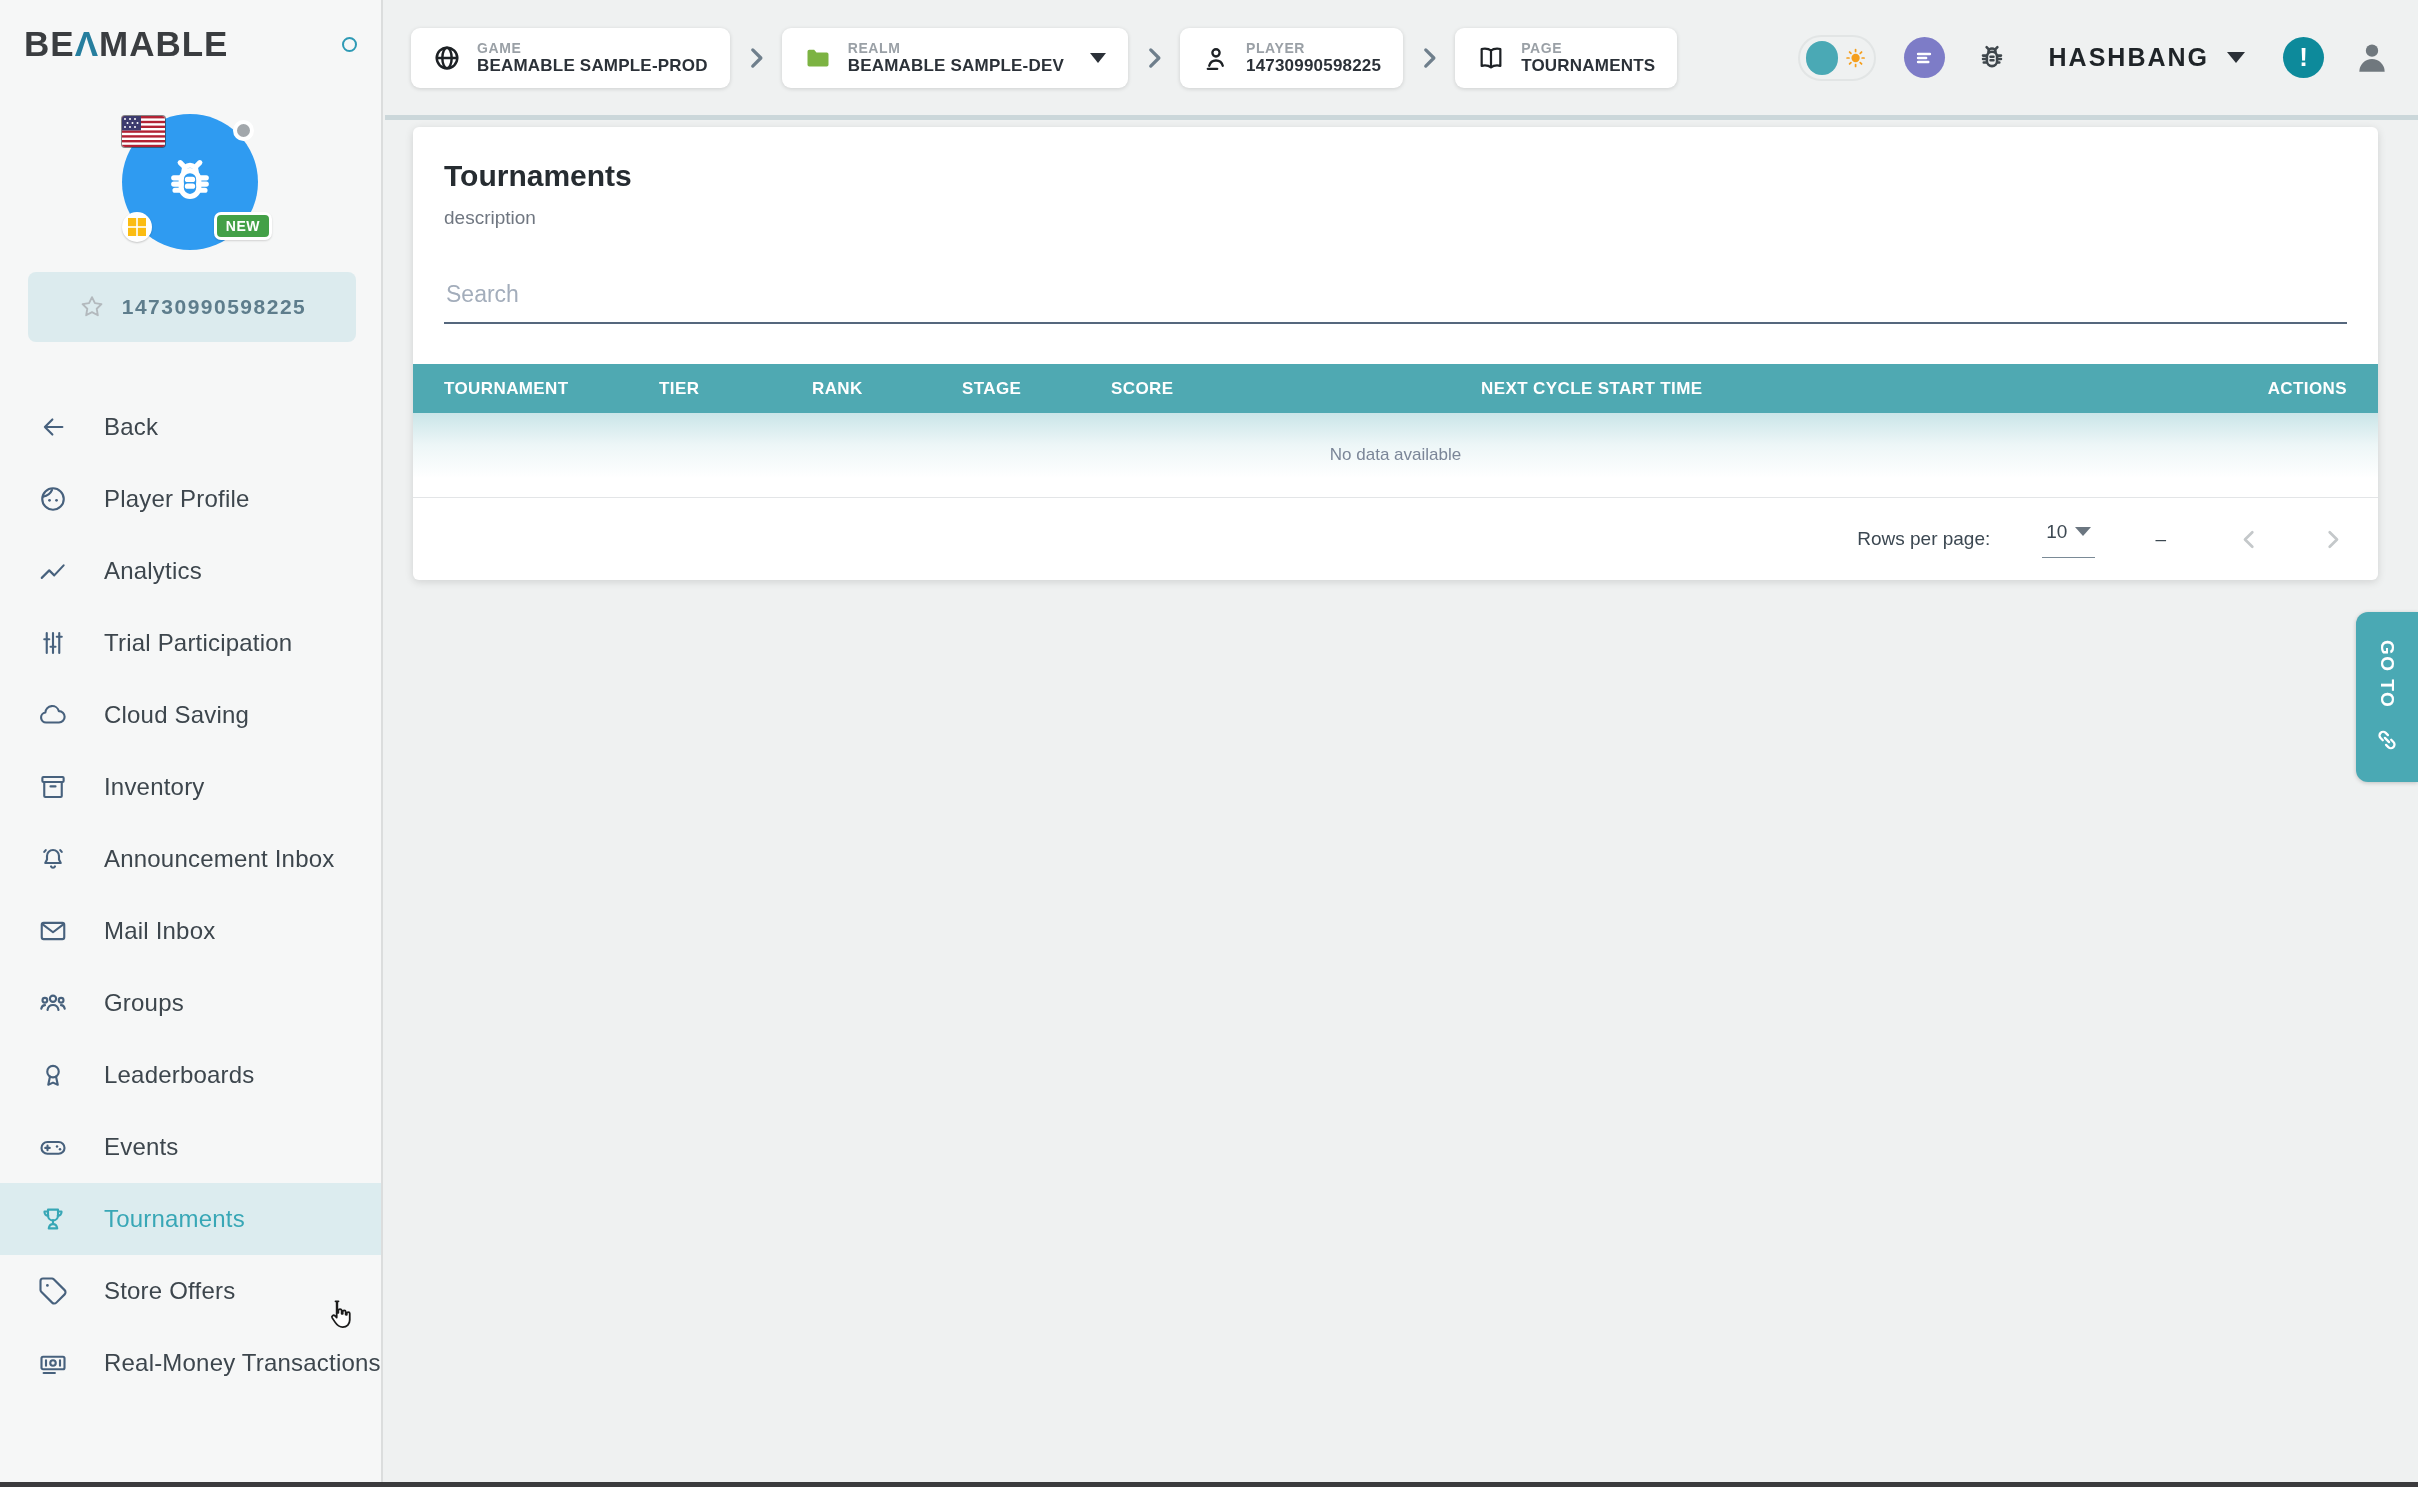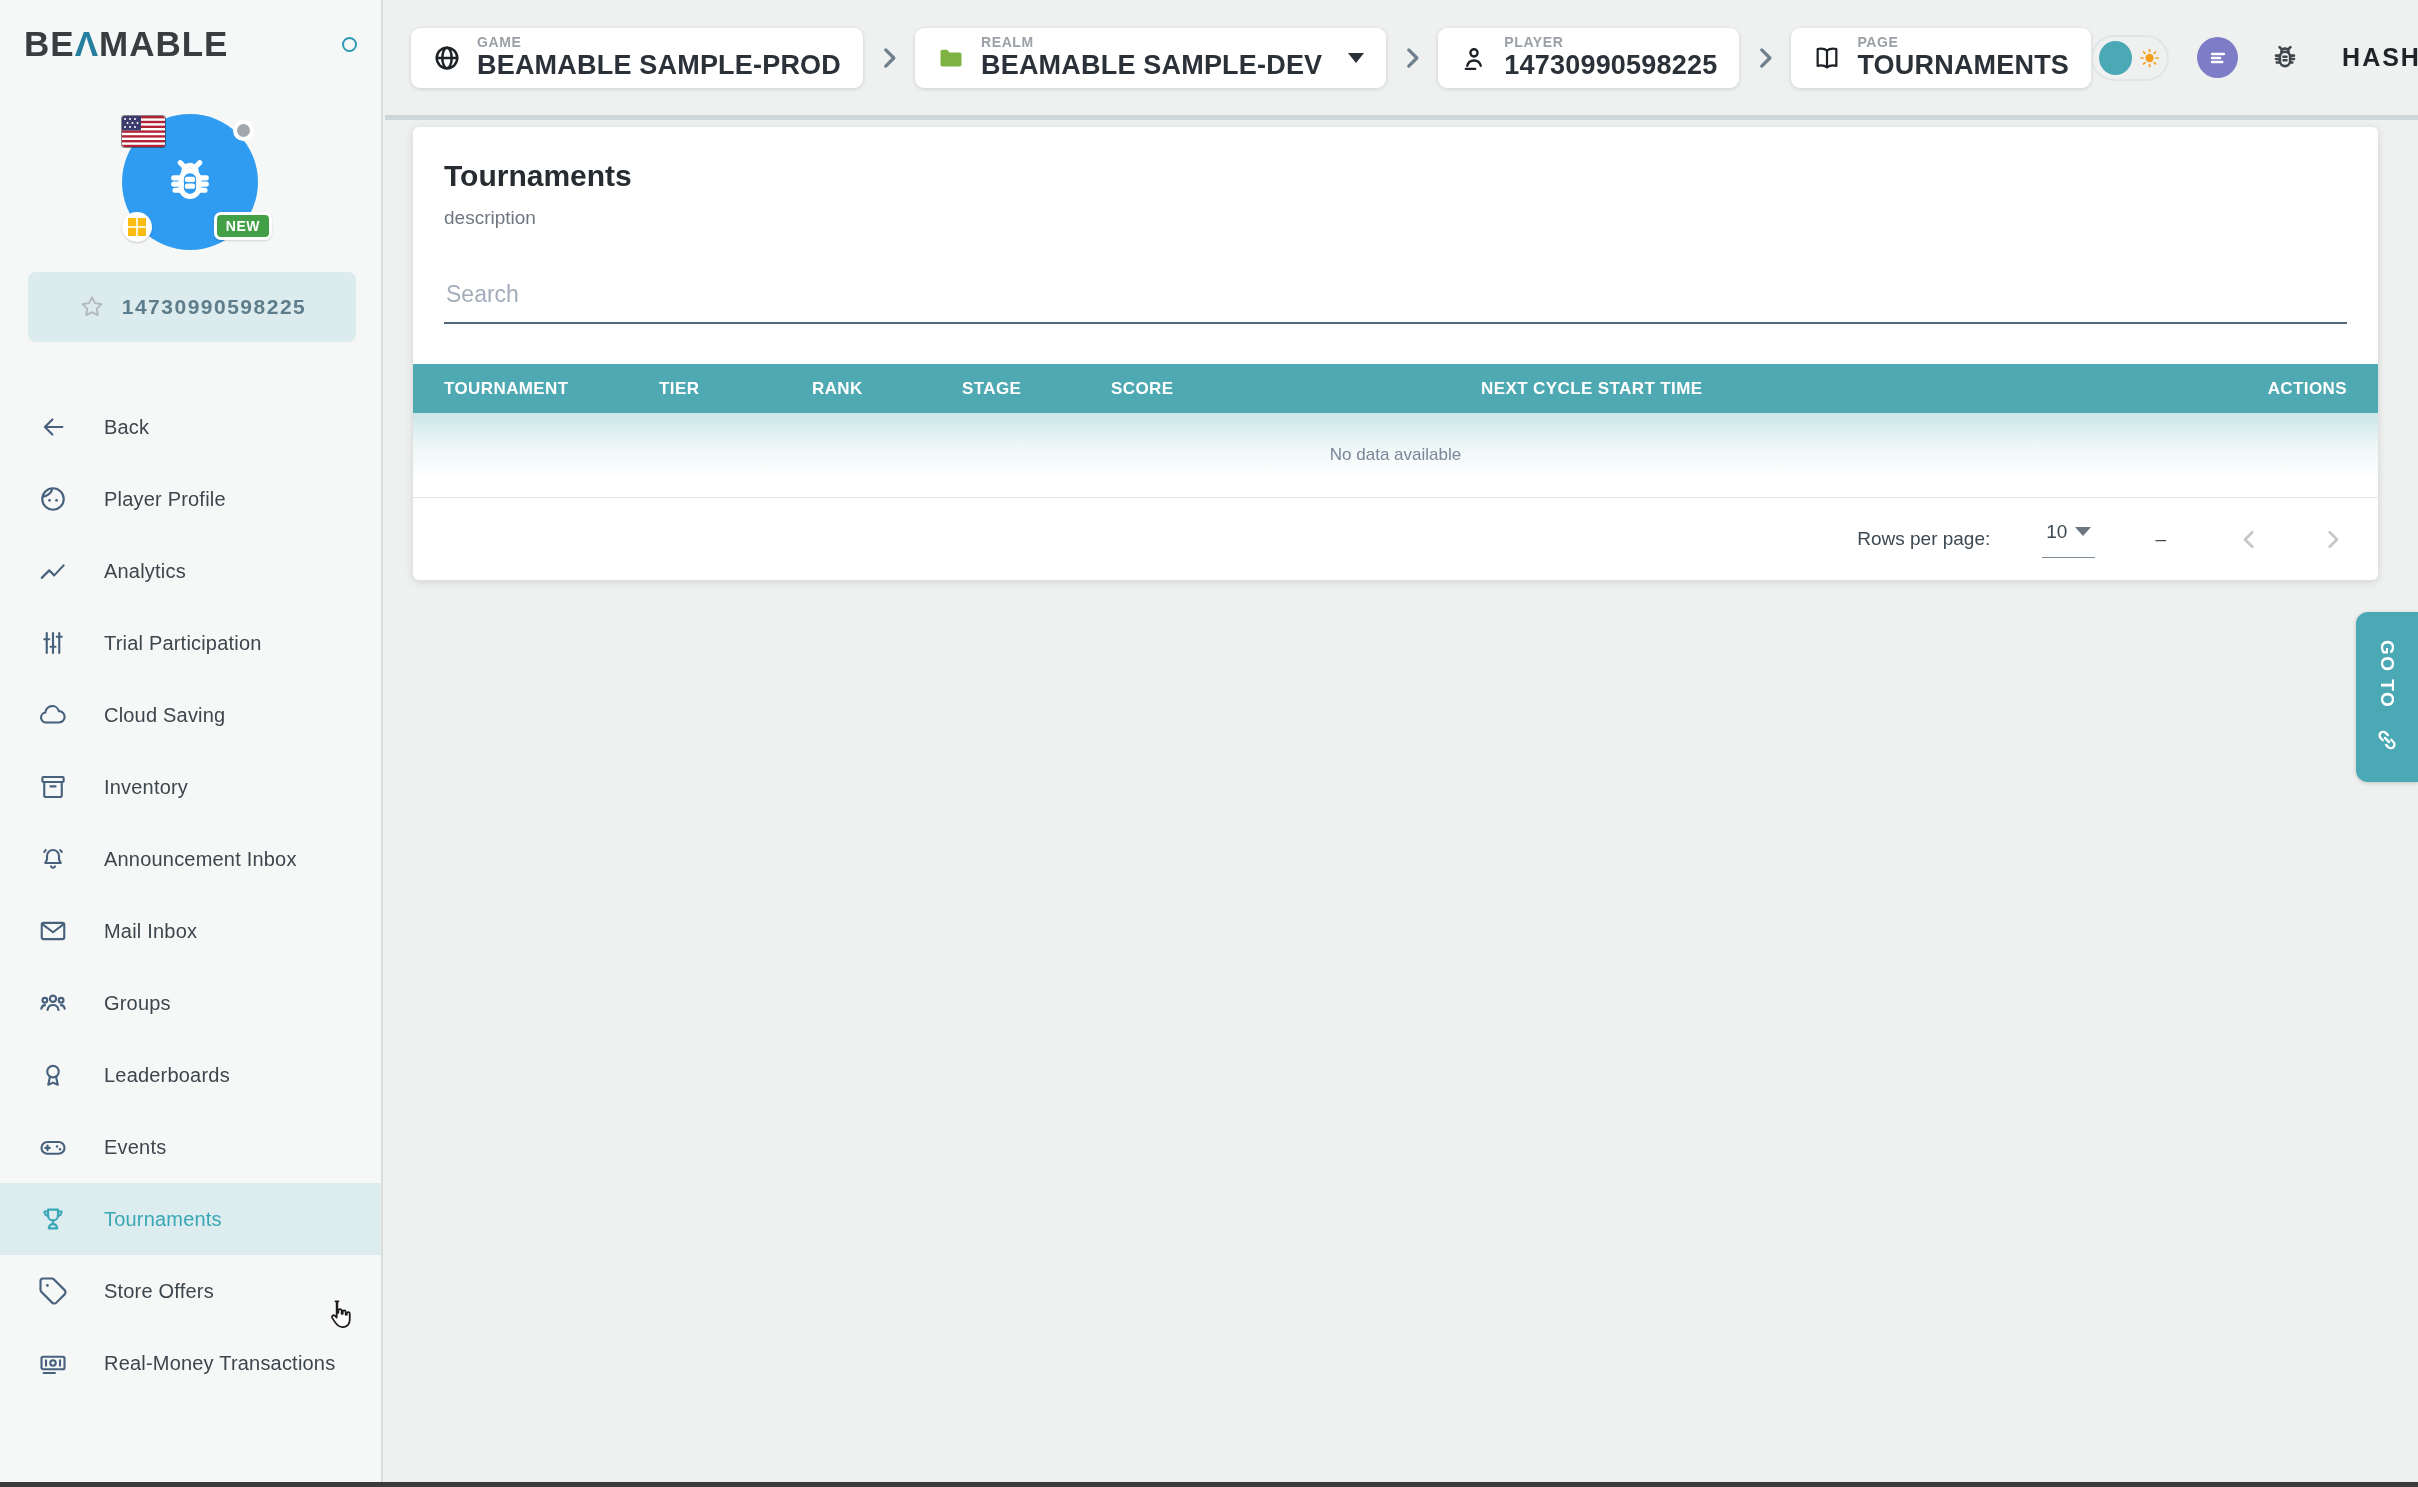--- a/index.html
+++ b/index.html
@@ -32,35 +32,35 @@
   .player-id-box { position:absolute; left:28px; top:272px; width:328px; height:70px;
                    background:#dcebee; border-radius:8px; display:flex; align-items:center;
                    justify-content:center; gap:16px; cursor:pointer; }
   .player-id-box .pid { color:#5e7d8c; font-size:21px; font-weight:700; letter-spacing:1.5px; }
 
   .nav { position:absolute; left:0; top:391px; right:0; }
   .nav-item { height:72px; display:flex; align-items:center; padding-left:38px; gap:36px; cursor:pointer; }
   .nav-item svg { width:30px; height:30px; stroke:#47617d; fill:none; stroke-width:1.7;
                   stroke-linecap:round; stroke-linejoin:round; flex:0 0 auto; }
   .nav-item .fillpart { fill:#47617d; stroke:none; }
-  .nav-item span { font-size:20px; color:#3d464d; letter-spacing:.2px; white-space:nowrap;text-align:center; }
+  .nav-item span { font-size:24px; color:#3d464d; letter-spacing:.2px; white-space:nowrap;text-align:center; }
   .nav-item.selected { background:#dcecef; }
   .nav-item.selected svg { stroke:#38a7b6; }
   .nav-item.selected span { color:#38a7b6; }
 
   
   .topbar { position:absolute; left:385px; top:0; right:0; height:120px;
             border-bottom:5px solid #cbd7da; display:flex; align-items:center; padding:0 26px; }
   .crumbs { display:flex; align-items:center; gap:13px; }
   .chip { background:#fff; border-radius:9px; box-shadow:0 1px 4px rgba(0,0,0,.14);
           height:60px; display:flex; align-items:center; padding:0 22px; gap:16px; cursor:pointer; }
   .chip .ic { width:28px; height:28px; flex:0 0 auto; }
   .chip .stack { display:flex; flex-direction:column; line-height:1.15; }
   .chip .kind { font-size:14px; font-weight:700; color:#9aa0a6; letter-spacing:.6px; }
-  .chip .val  { font-size:27px; font-weight:700; color:#2b3138; letter-spacing:.2px; white-space:nowrap; }
+  .chip .val  { font-size:17px; font-weight:700; color:#2b3138; letter-spacing:.2px; white-space:nowrap; }
   .chip .dd-caret { width:0; height:0; border-left:8px solid transparent; border-right:8px solid transparent;
                     border-top:10px solid #2b3138; margin-left:10px; }
   .crumb-sep { width:26px; height:26px; stroke:#6f7f8c; stroke-width:3; fill:none;
                stroke-linecap:round; stroke-linejoin:round; }
 
   .top-right { margin-left:auto; display:flex; align-items:center; gap:28px; }
   .theme-toggle { width:78px; height:46px; border:2px solid #e2e5e5; border-radius:23px;
                   display:flex; align-items:center; padding:0 6px; gap:6px; cursor:pointer; }
   .theme-knob { width:34px; height:34px; background:#4aa9b5; border-radius:50%; }
   .logs-btn { width:41px; height:41px; background:#7d7cc7; border-radius:50%;

